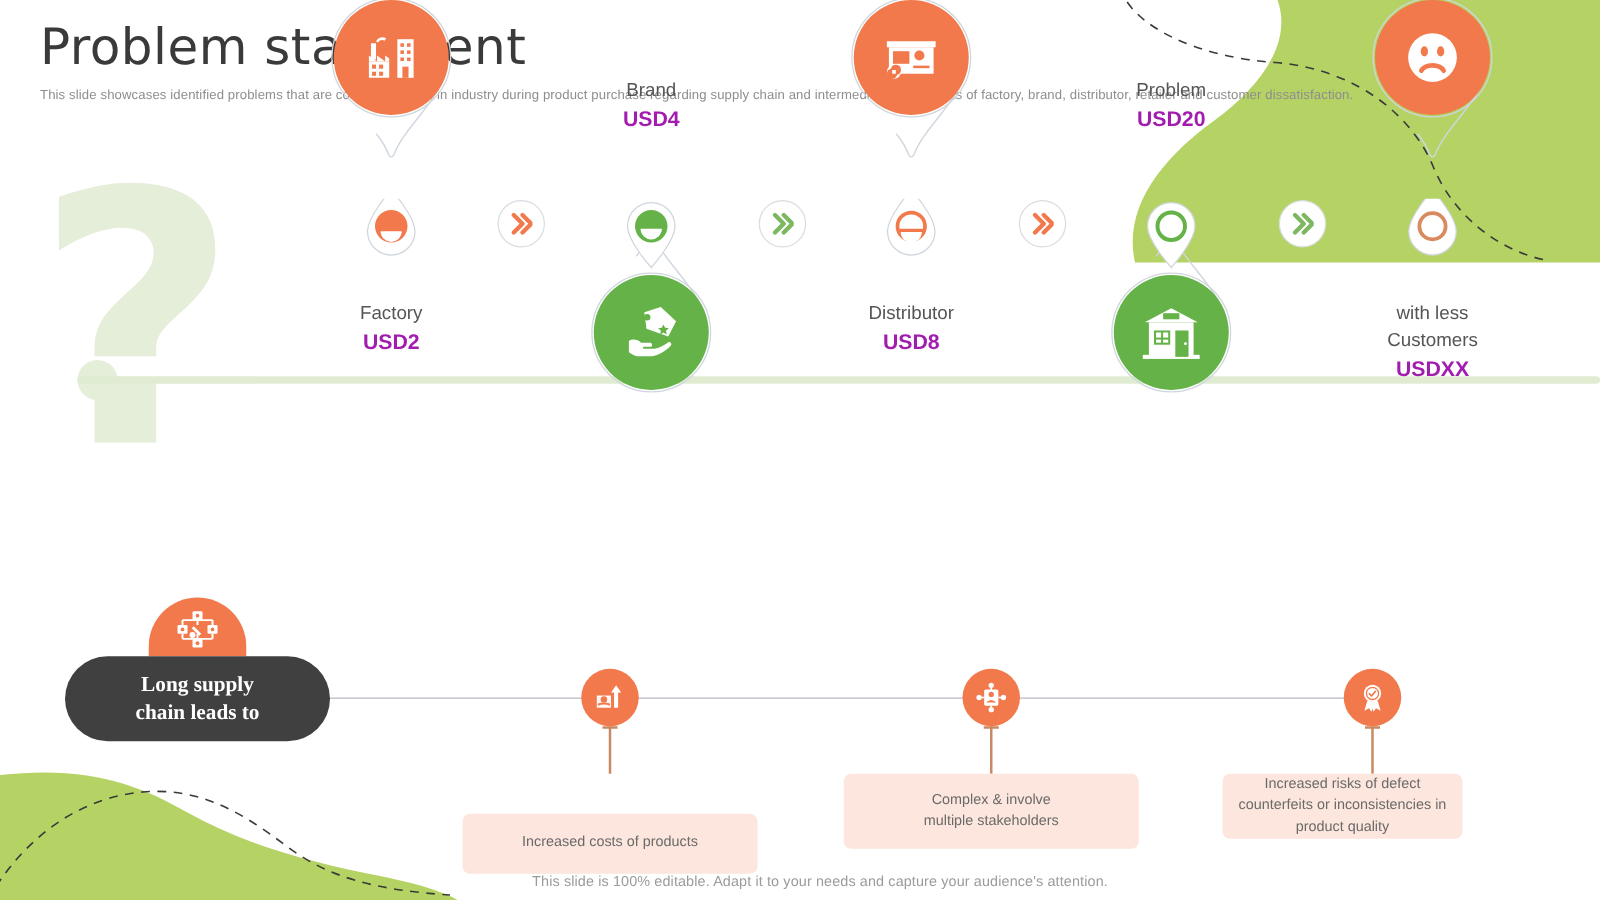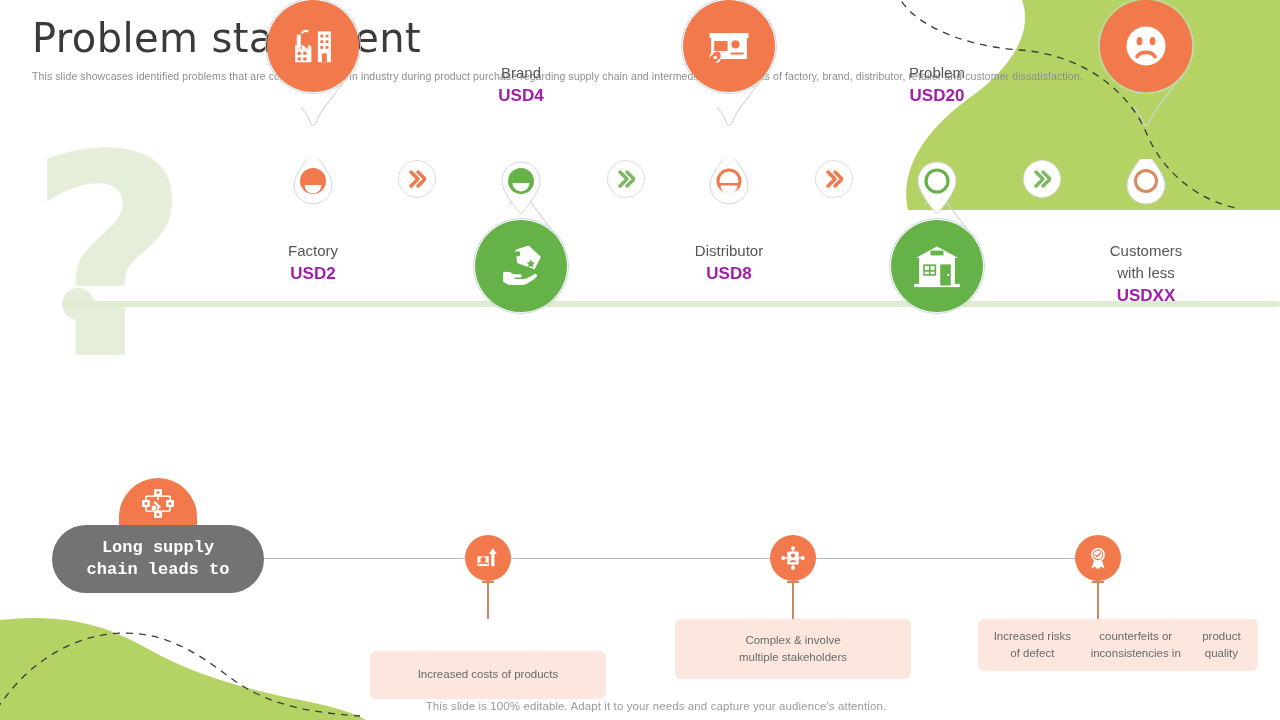--- a/index.html
+++ b/index.html
@@ -108,24 +108,24 @@
   .node-label .amt{display:block;font-weight:700;font-size:17px;color:#a21caf;}
   .node-label .nm{display:block;}
 
   
   .bottom{position:absolute;left:0;top:470px;width:1280px;height:250px;}
   .bottom-rail{
     position:absolute;left:264px;top:88px;width:836px;height:1px;background:#b9b9c6;
   }
   .pill{
     position:absolute;left:52px;top:525px;width:212px;height:68px;
-    background:#737373;border-radius:34px;
+    background:#404040;border-radius:34px;
     display:flex;align-items:center;justify-content:center;text-align:center;
     color:#fff;font-size:17px;font-weight:700;line-height:1.3;
-    font-family:Liberation Mono, monospace;
+    font-family:Liberation Serif, serif;
     z-index:4;
   }
   .pill-badge{
     position:absolute;left:119px;top:478px;width:78px;height:47px;
     background:#f2794b;border-radius:39px 39px 0 0;
     display:flex;align-items:flex-end;justify-content:center;
     padding-bottom:4px;box-sizing:border-box;z-index:3;
   }
   .pill-badge svg{display:block;}
 
@@ -386,22 +386,22 @@
           </svg>
         </div>
       </div>
       <div class="dot-pin">
         <svg width="44" height="56" viewBox="0 0 44 56">
           <path d="M22,55 C22,55 3,34 3,22 A19,19 0 1,1 41,22 C41,34 22,55 22,55 Z" fill="#ffffff" stroke="#cfd6dd" stroke-width="1" transform="rotate(180 22 24)"></path>
           <circle cx="22" cy="22" r="10.5" fill="none" stroke="#d98a5e" stroke-width="3"></circle>
         </svg>
       </div>
       <div class="node-label below">
+        <span class="nm">with less</span>
         <span class="nm">Customers</span>
-        <span class="nm">with less</span>
         <span class="amt">USDXX</span>
       </div>
     </div>
   </div>
 
   <div class="bottom">
     <div class="bottom-rail"></div>
 
     <div class="leaf" style="left:488px;">
       <div class="leaf-circle">
@@ -453,21 +453,21 @@
       <div class="leaf-circle">
         <svg width="26" height="26" viewBox="0 0 32 32">
           <circle cx="16" cy="12" r="8.5" fill="#ffffff"></circle>
           <circle cx="16" cy="12" r="6" fill="none" stroke="#f2794b" stroke-width="1.3"></circle>
           <path d="M13,12.3 l2,2.2 4,-4.6" fill="none" stroke="#f2794b" stroke-width="1.7" stroke-linecap="round" stroke-linejoin="round"></path>
           <path d="M11,19 l-3,10 4.5,-2.5 2.5,3.5 3,-9 z" fill="#ffffff"></path>
           <path d="M21,19 l3,10 -4.5,-2.5 -2.5,3.5 -3,-9 z" fill="#ffffff"></path>
         </svg>
       </div>
       <div class="leaf-stem"></div>
-      <div class="leaf-box" style="left:-120px;width:280px;height:52px;">
+      <div class="leaf-box" style="left:-120px;width:192px;height:52px;flex-direction:column;">
         <span>Increased risks of defect</span>
         <span>counterfeits or inconsistencies in</span>
         <span>product quality</span>
       </div>
     </div>
   </div>
 
   <div class="pill-badge">
     <svg width="40" height="34" viewBox="0 0 40 34">
       <g fill="#ffffff">

